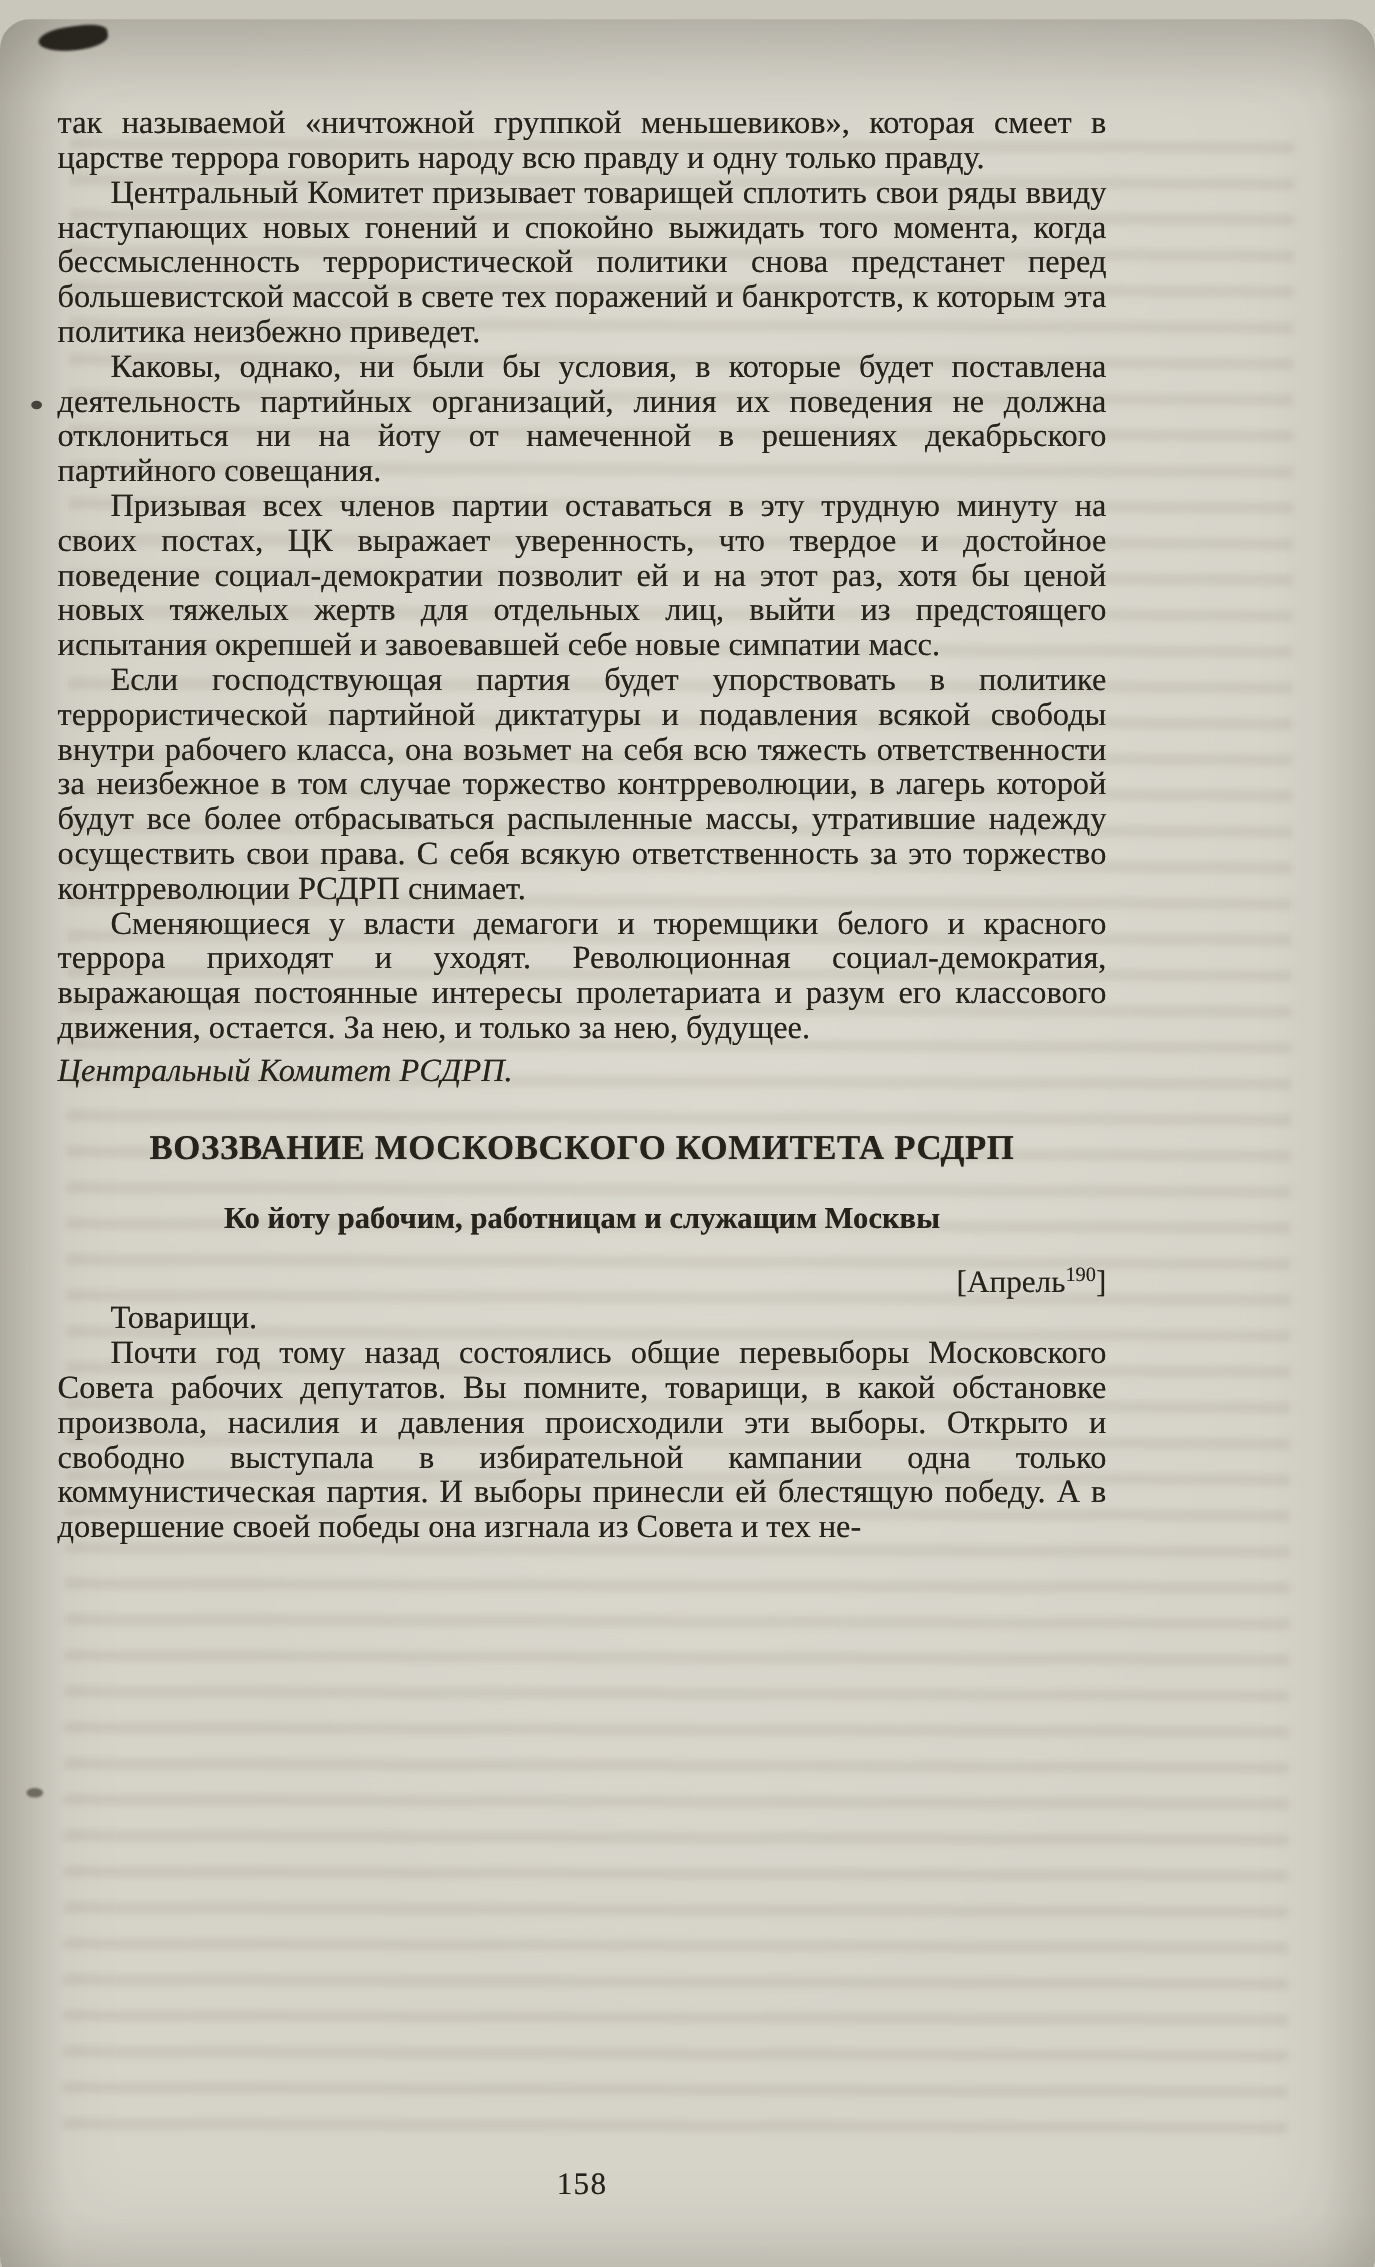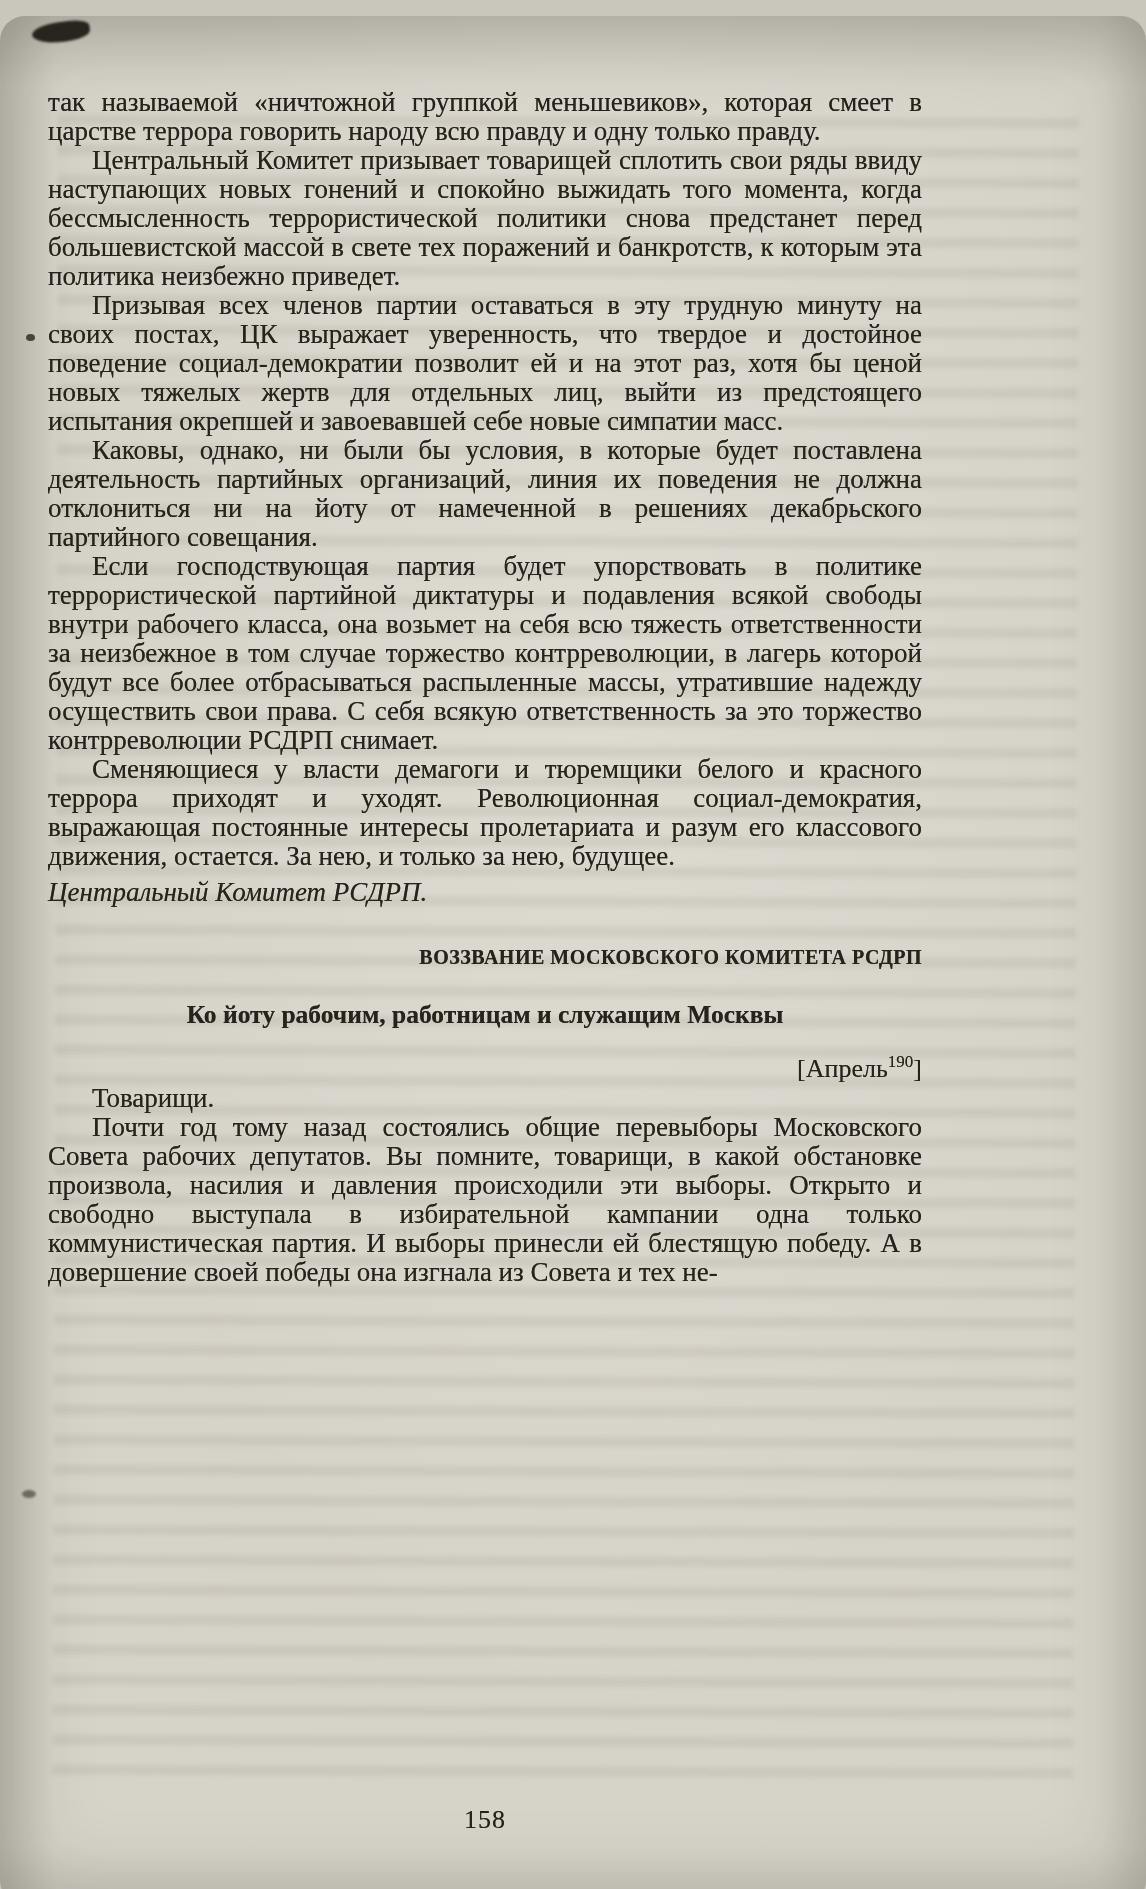--- a/index.html
+++ b/index.html
@@ -83,24 +83,24 @@
   .source {
     margin-top: 14px;
     text-align: center;
     font-size: 25px;
     line-height: 33px;
     text-shadow: 0 0 0.4px rgba(32,29,23,0.55);
   }
 
   .heading {
     margin: 32px 0 0 0;
-    font-size: 20px;
+    font-size: 29px;
     line-height: 34px;
     font-weight: bold;
-    text-align: right;
+    text-align: center;
     letter-spacing: 0.5px;
     text-shadow: 0 0 0.6px rgba(25,22,17,0.7);
   }
   .subheading {
     margin: 26px 0 0 0;
     font-size: 25.5px;
     line-height: 30px;
     font-weight: bold;
     text-align: center;
     text-shadow: 0 0 0.5px rgba(25,22,17,0.6);
@@ -139,22 +139,22 @@
 
   <div class="bleedthrough"></div>
   <div class="artifact artifact-top"></div>
   <div class="artifact artifact-dot1"></div>
   <div class="artifact artifact-dot2"></div>
 
   <div class="text-column">
 
     <p class="body no-indent">так называемой «ничтожной группкой меньшевиков», которая смеет в царстве террора говорить народу всю правду и одну только правду.</p>
     <p class="body">Центральный Комитет призывает товарищей сплотить свои ряды ввиду наступающих новых гонений и спокойно выжидать того момента, когда бессмысленность террористической политики снова предстанет перед большевистской массой в свете тех поражений и банкротств, к которым эта политика неизбежно приведет.</p>
+    <p class="body">Каковы, однако, ни были бы условия, в которые будет поставлена деятельность партийных организаций, линия их поведения не должна отклониться ни на йоту от намеченной в решениях декабрьского партийного совещания.</p>
     <p class="body">Призывая всех членов партии оставаться в эту трудную минуту на своих постах, ЦК выражает уверенность, что твердое и достойное поведение социал-демократии позволит ей и на этот раз, хотя бы ценой новых тяжелых жертв для отдельных лиц, выйти из предстоящего испытания окрепшей и завоевавшей себе новые симпатии масс.</p>
-    <p class="body">Каковы, однако, ни были бы условия, в которые будет поставлена деятельность партийных организаций, линия их поведения не должна отклониться ни на йоту от намеченной в решениях декабрьского партийного совещания.</p>
     <p class="body">Если господствующая партия будет упорствовать в политике террористической партийной диктатуры и подавления всякой свободы внутри рабочего класса, она возьмет на себя всю тяжесть ответственности за неизбежное в том случае торжество контрреволюции, в лагерь которой будут все более отбрасываться распыленные массы, утратившие надежду осуществить свои права. С себя всякую ответственность за это торжество контрреволюции РСДРП снимает.</p>
     <p class="body">Сменяющиеся у власти демагоги и тюремщики белого и красного террора приходят и уходят. Революционная социал-демократия, выражающая постоянные интересы пролетариата и разум его классового движения, остается. За нею, и только за нею, будущее.</p>
 
     <p class="signature">Центральный Комитет РСДРП.</p>
 
     <div class="source">
     </div>
 
     <h1 class="heading">ВОЗЗВАНИЕ МОСКОВСКОГО КОМИТЕТА РСДРП</h1>
 

